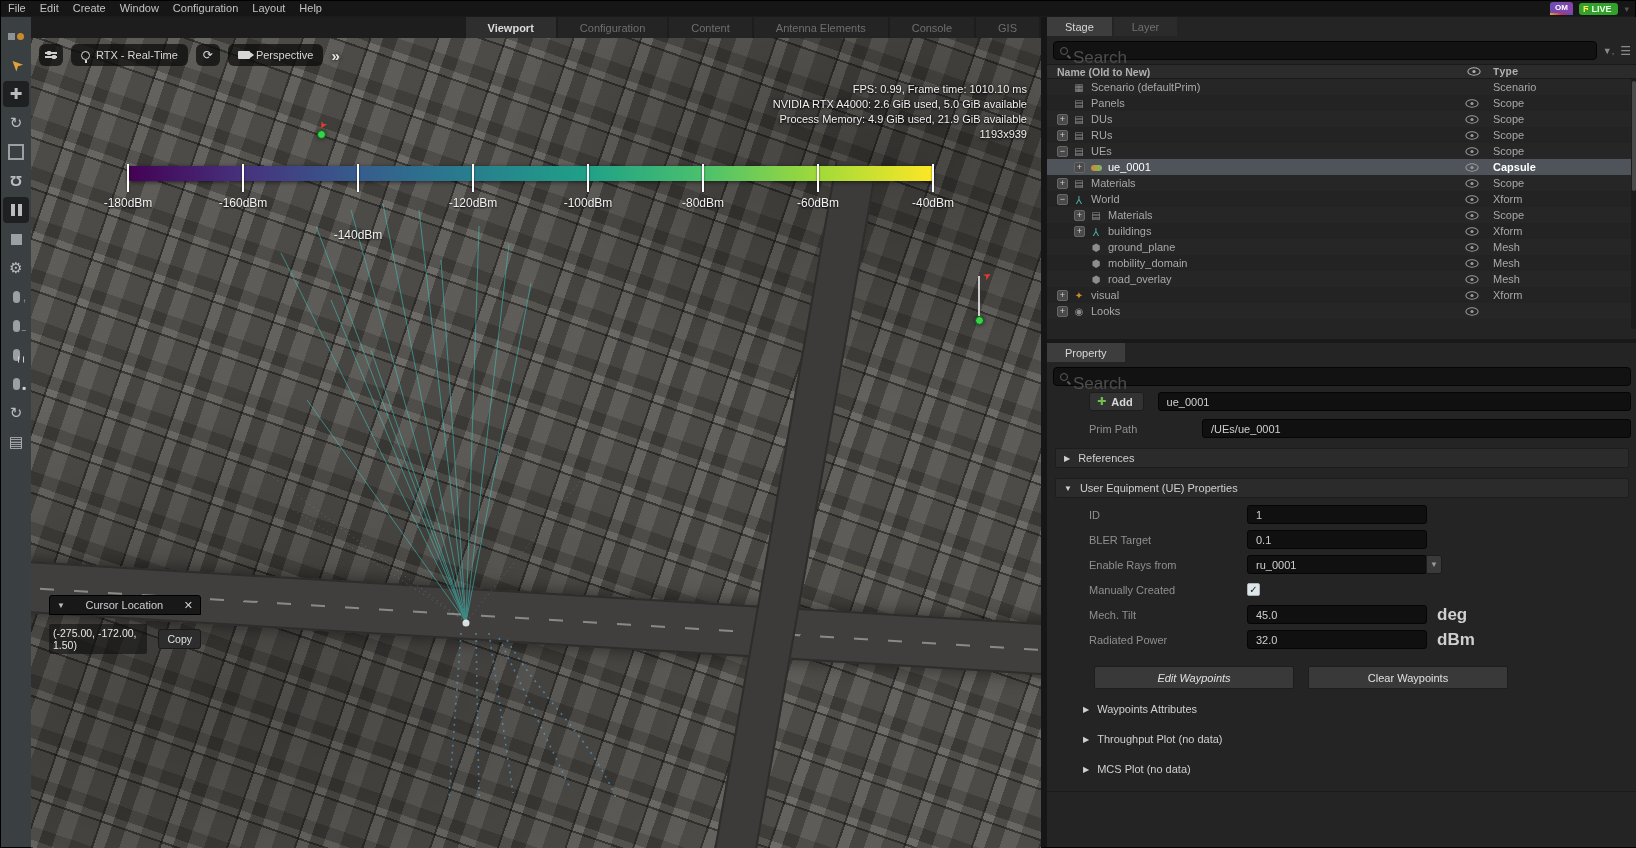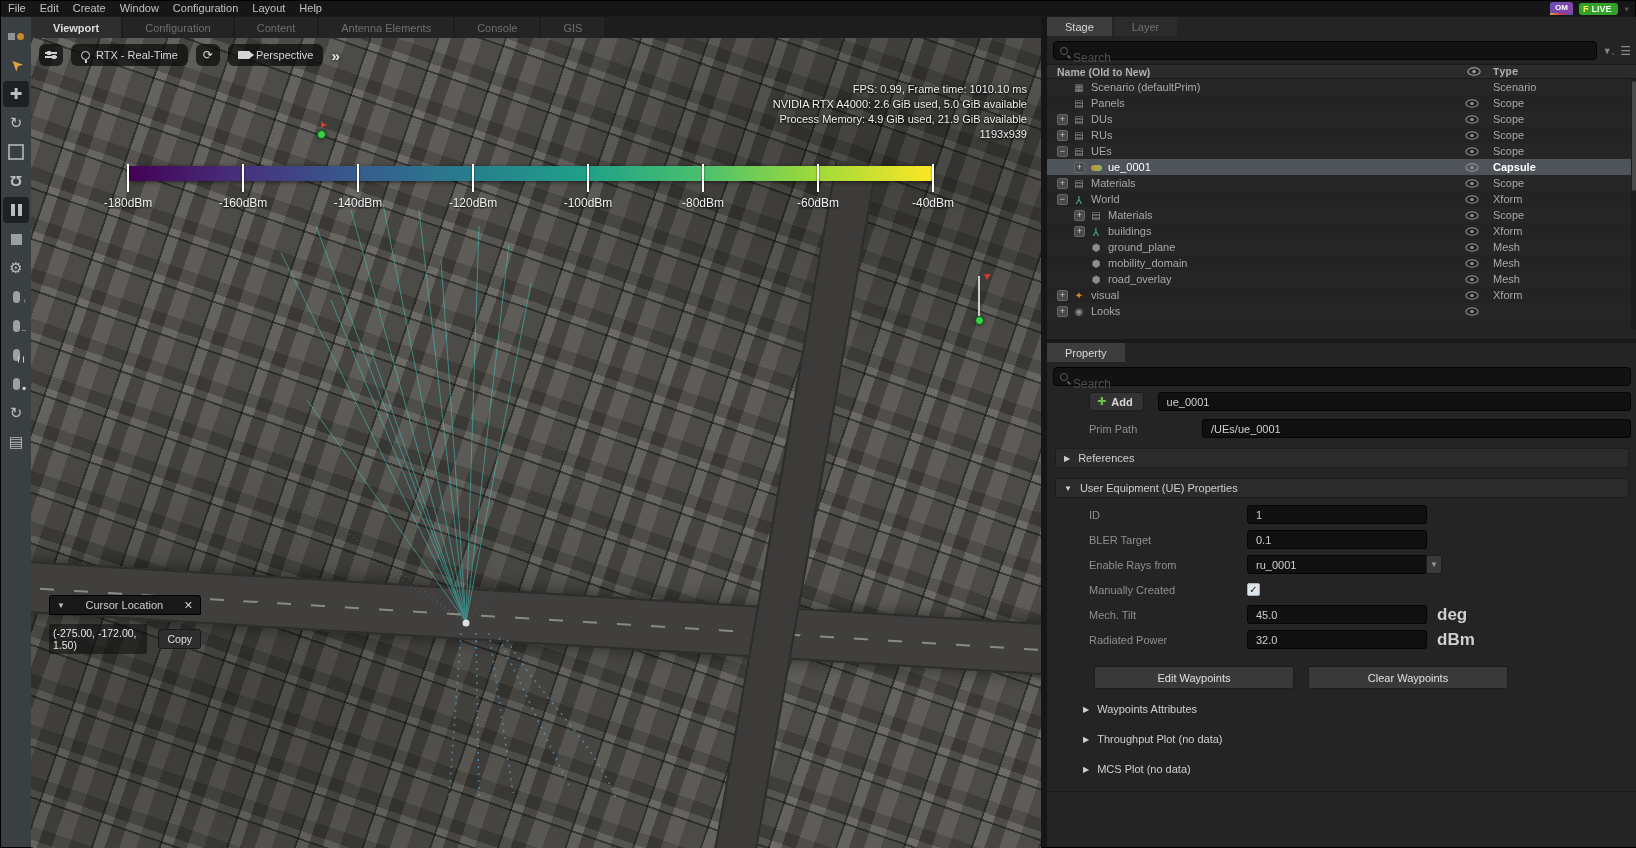--- a/index.html
+++ b/index.html
@@ -14,21 +14,21 @@
   .menubar-right { position:absolute; right:6px; top:1px; display:flex; gap:6px; align-items:center; }
   .om-badge { background:linear-gradient(135deg,#6a4fb3,#8d41a8); color:#fff; font-size:8px; font-weight:bold;
     border-radius:3px; padding:1px 5px; border-bottom:2px solid; border-image:linear-gradient(90deg,#e0b030,#c03060,#3060c0) 1; }
   .live-btn { background:#33a02c; color:#eaffea; font-size:9px; font-weight:bold; border-radius:3px;
     padding:1px 7px 1px 4px; display:flex; align-items:center; gap:3px; }
   .live-bolt { color:#ffe94d; font-size:9px; }
   .win-edge { color:#555; font-size:9px; }
 
   
   .tabstrip { position:absolute; left:30px; top:16px; width:1010px; height:21px; background:#1d1d1d;
-    display:flex; align-items:stretch; z-index:25; }
+    display:flex; align-items:stretch; z-index:25;justify-content:flex-end; }
   .ws-tab { font-size:11px; color:#6e6e6e; padding:0 22px; display:flex; align-items:center; background:#242424; margin-right:2px; }
   .ws-tab.active { background:#2e2e2e; color:#dcdcdc; font-weight:bold; }
 
   
   .left-toolbar { position:absolute; left:0; top:16px; bottom:0; width:30px; background:#3a3f42;
     display:flex; flex-direction:column; align-items:center; padding-top:6px; gap:3px; z-index:25; }
   .tool { width:26px; height:26px; display:flex; align-items:center; justify-content:center;
     color:#b9bdc0; font-size:15px; border-radius:4px; position:relative; }
   .tool.active { background:#1e2022; }
   .tool.accent { color:#e0a33a; }
@@ -109,21 +109,21 @@
 
   
   .right-panel { position:absolute; left:1046px; top:16px; width:590px; bottom:0; background:#242424; z-index:25; }
   .panel-tabs { display:flex; gap:2px; height:19px; }
   .p-tab { background:#2b2b2b; color:#707070; font-size:11px; display:flex; align-items:center; padding:0 18px; }
   .p-tab.active { background:#3d3d3d; color:#d6d6d6; }
 
   .searchrow { display:flex; align-items:center; gap:6px; margin:5px 6px 4px 6px; }
   .searchbox { flex:1; background:#121212; border:1px solid #050505; border-radius:4px; height:19px;
     display:flex; align-items:center; padding:0 6px; gap:5px; }
-  .searchbox input { background:transparent; border:none; outline:none; color:#9a9a9a; font-size:12px; width:100%;margin-top:14px; }
+  .searchbox input { background:transparent; border:none; outline:none; color:#9a9a9a; font-size:17px; width:100%;margin-top:14px; }
   .searchbox input::placeholder { color:#4e4e4e; }
   .mag { width:8px; height:8px; border:1.5px solid #5a5a5a; border-radius:50%; position:relative; flex:none; }
   .mag::after { content:""; position:absolute; width:4px; height:1.5px; background:#5a5a5a; transform:rotate(45deg); left:6px; top:8px; }
   .filter-ic { color:#8a8a8a; font-size:9px; }
   .burger-ic { color:#8a8a8a; font-size:12px; }
 
   
   .tree-header { background:#2b2b2b; border-top:1px solid #1a1a1a; border-bottom:1px solid #1a1a1a;
     height:15px; display:flex; align-items:center; font-size:10.5px; color:#b0b0b0; font-weight:bold; position:relative; }
   .tree-header .nm { padding-left:10px; }
@@ -170,21 +170,21 @@
   .prow .punit { color:#cfcfcf; margin-left:10px; font-weight:bold; font-size:17px; }
   .dd-btn { width:16px; height:19px; background:#3a3a3a; border:1px solid #1c1c1c; border-radius:0 3px 3px 0;
     color:#9a9a9a; font-size:8px; display:flex; align-items:center; justify-content:center; margin-left:-1px; }
   .checkbox { width:13px; height:13px; border-radius:2px; }
   .checkbox.unchecked { background:#3a3a3a; border:1px solid #5a5a5a; }
   .checkbox.checked { background:#dfe6ea; border:1px solid #aab3b9; color:#222; font-size:10px; font-weight:bold;
     display:flex; align-items:center; justify-content:center; line-height:1; }
   .btnrow { display:flex; gap:14px; margin:14px 0 0 47px; }
   .wbtn { background:#393939; border:1px solid #1d1d1d; border-radius:2px; color:#e0e0e0; height:23px;
     display:flex; align-items:center; justify-content:center; }
-  .wbtn.b1 { width:200px; } .wbtn.b2 { width:200px; }
+  .wbtn.b1 { width:200px;font-style:italic; } .wbtn.b2 { width:200px; }
   .divider-line { height:1px; background:#1a1a1a; margin:12px 0 0 0; }
 
   .gap-strip { position:absolute; left:1040px; top:16px; width:6px; bottom:0; background:#161616; z-index:26; }
 </style>
 </head>
 <body>
 
 <div class="app">
 
   <div class="menubar">
@@ -309,21 +309,21 @@
     </div>
 
     <div class="colorbar-wrap">
       <div class="colorbar" id="colorbar" style="background: linear-gradient(90deg, rgb(68, 1, 84), rgb(70, 50, 126), rgb(54, 92, 141), rgb(39, 127, 142), rgb(31, 161, 135), rgb(74, 193, 109), rgb(160, 218, 57), rgb(253, 231, 37));"></div>
       <div id="colorbar-ticks">
           <div class="cb-tick" style="left: calc(0% - 1px);"></div>
           <div class="cb-label" style="left: 0%;">-180dBm</div>
           <div class="cb-tick" style="left: calc(14.2857% - 1px);"></div>
           <div class="cb-label" style="left: 14.2857%;">-160dBm</div>
           <div class="cb-tick" style="left: calc(28.5714% - 1px);"></div>
-          <div class="cb-label" style="left: 28.5714%;">-140dBm</div>
+          <div class="cb-label" style="left: 28.5714%; margin-top: 32px;">-140dBm</div>
           <div class="cb-tick" style="left: calc(42.8571% - 1px);"></div>
           <div class="cb-label" style="left: 42.8571%;">-120dBm</div>
           <div class="cb-tick" style="left: calc(57.1429% - 1px);"></div>
           <div class="cb-label" style="left: 57.1429%;">-100dBm</div>
           <div class="cb-tick" style="left: calc(71.4286% - 1px);"></div>
           <div class="cb-label" style="left: 71.4286%;">-80dBm</div>
           <div class="cb-tick" style="left: calc(85.7143% - 1px);"></div>
           <div class="cb-label" style="left: 85.7143%;">-60dBm</div>
           <div class="cb-tick" style="left: calc(100% - 1px);"></div>
           <div class="cb-label" style="left: 100%;">-40dBm</div>

